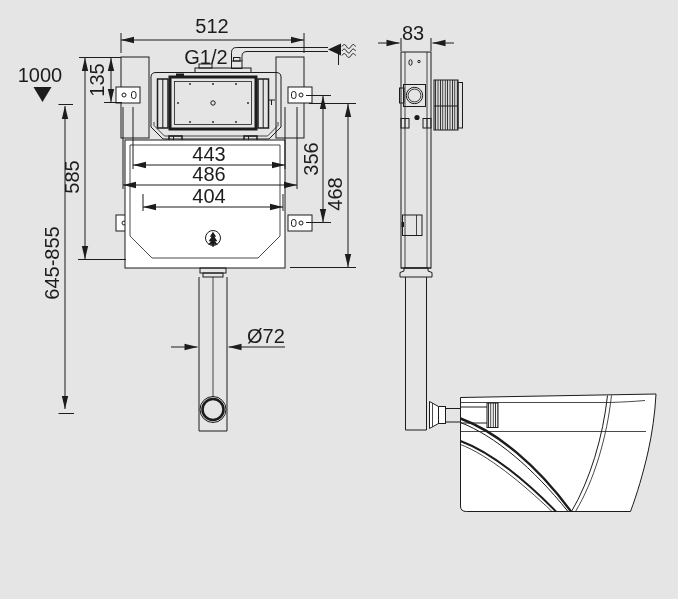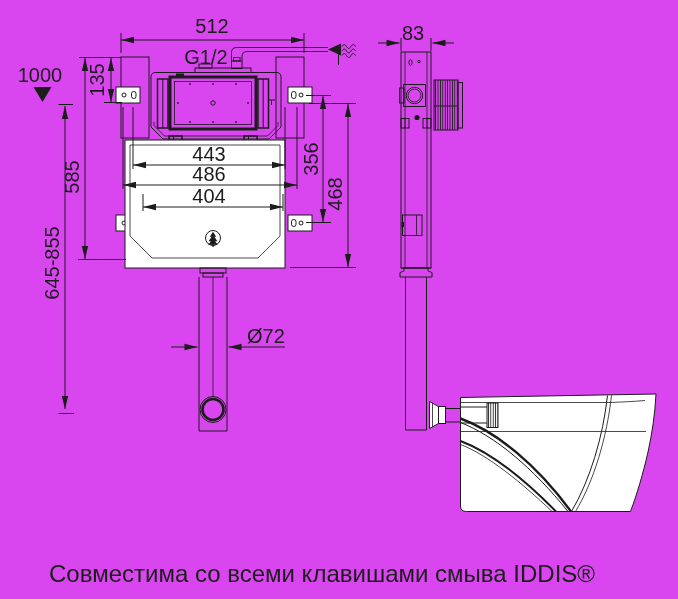--- a/index.html
+++ b/index.html
@@ -1,16 +1,16 @@
 <!DOCTYPE html>
 <html><head>
 <meta charset="utf-8">
 <style>
   html,body{margin:0;padding:0;background:#ffffff;}
-  .canvas{position:relative;width:678px;height:599px;background:#d946ef;overflow:hidden;
+  .canvas{position:relative;width:678px;height:599px;background:#e5e5e5;overflow:hidden;
           font-family:"Liberation Sans",sans-serif;}
   svg{position:absolute;left:0;top:0;}
   .dim-text{font-size:20px;fill:#1c1c1c;font-family:"Liberation Sans",sans-serif;}
   .caption{position:absolute;left:49px;top:560px;font-size:24px;color:#1c1c1c;
            font-family:"Liberation Sans",sans-serif;white-space:nowrap;}
   .thin{stroke:#1c1c1c;stroke-width:1;fill:none;}
   .thin2{stroke:#1c1c1c;stroke-width:0.8;fill:none;}
   .med{stroke:#1c1c1c;stroke-width:1.5;fill:none;}
   .thick{stroke:#1c1c1c;stroke-width:3;fill:none;}
   .dimline{stroke:#1c1c1c;stroke-width:1;fill:none;}
@@ -262,14 +262,13 @@
     <g>
       <line class="dimline" x1="401" y1="38" x2="401" y2="51"></line>
       <line class="dimline" x1="431" y1="38" x2="431" y2="51"></line>
       <line class="dimline" x1="378" y1="43" x2="399.5" y2="43" marker-end="url(#arr)"></line>
       <line class="dimline" x1="454" y1="43" x2="432.5" y2="43" marker-end="url(#arr)"></line>
       <text class="dim-text" x="413" y="40" text-anchor="middle">83</text>
     </g>
   </g>
 </svg>
 
-<div class="caption">Совместима со всеми клавишами смыва IDDIS®</div>
 </div>
 
 </body></html>

